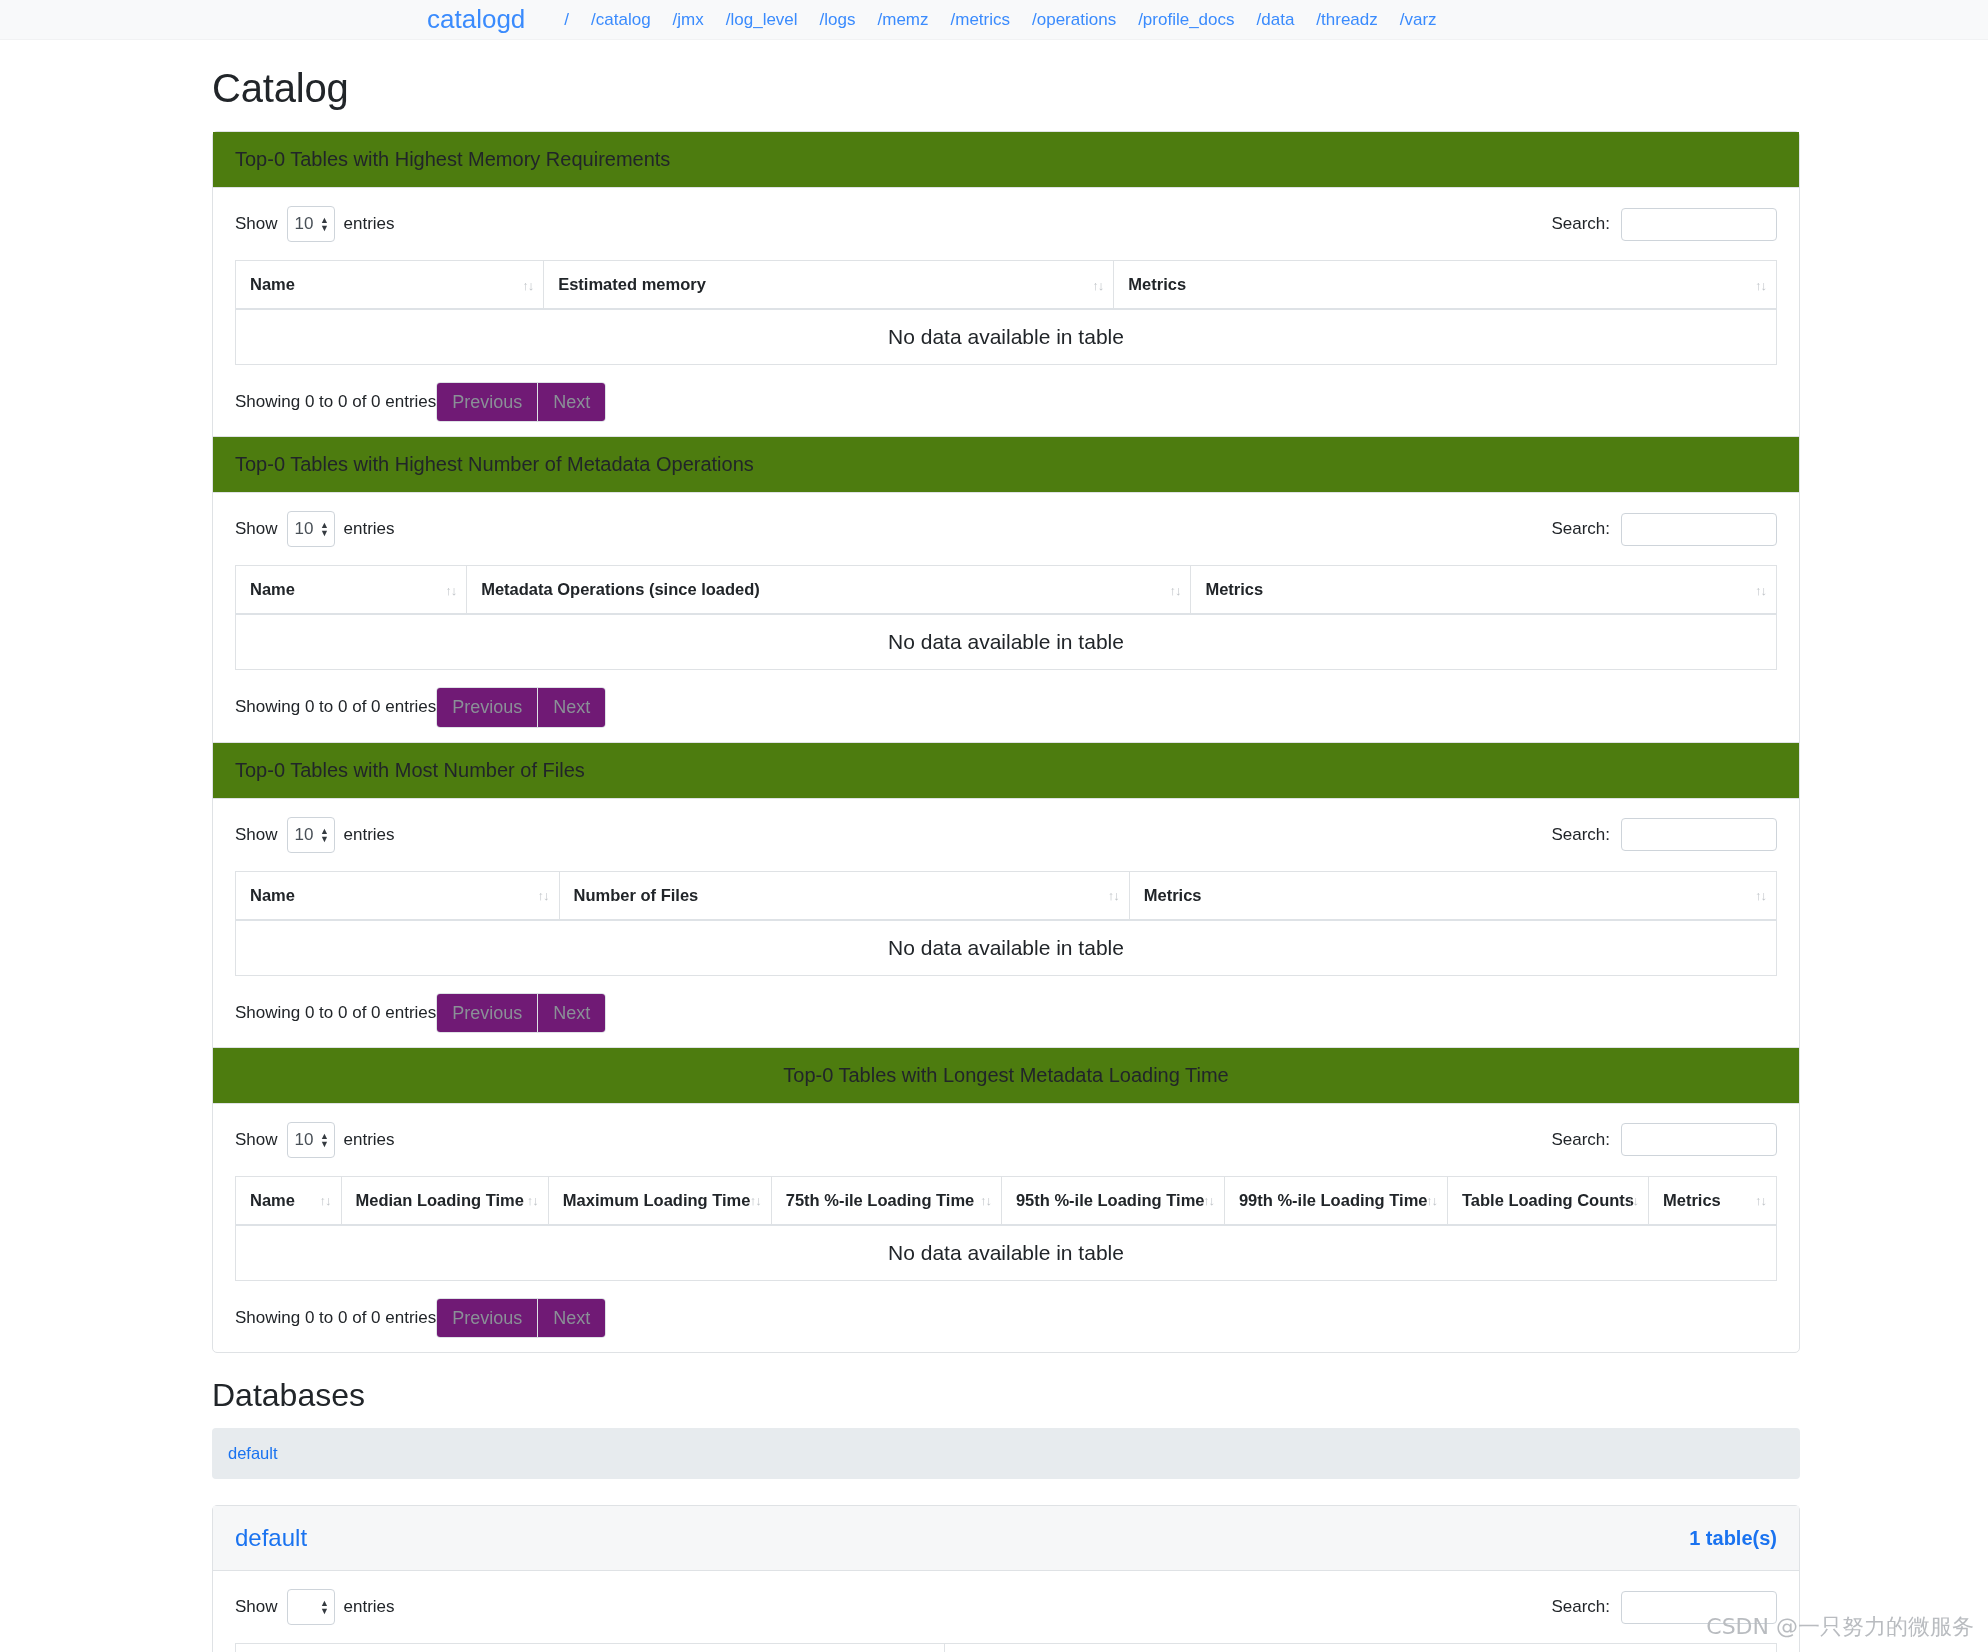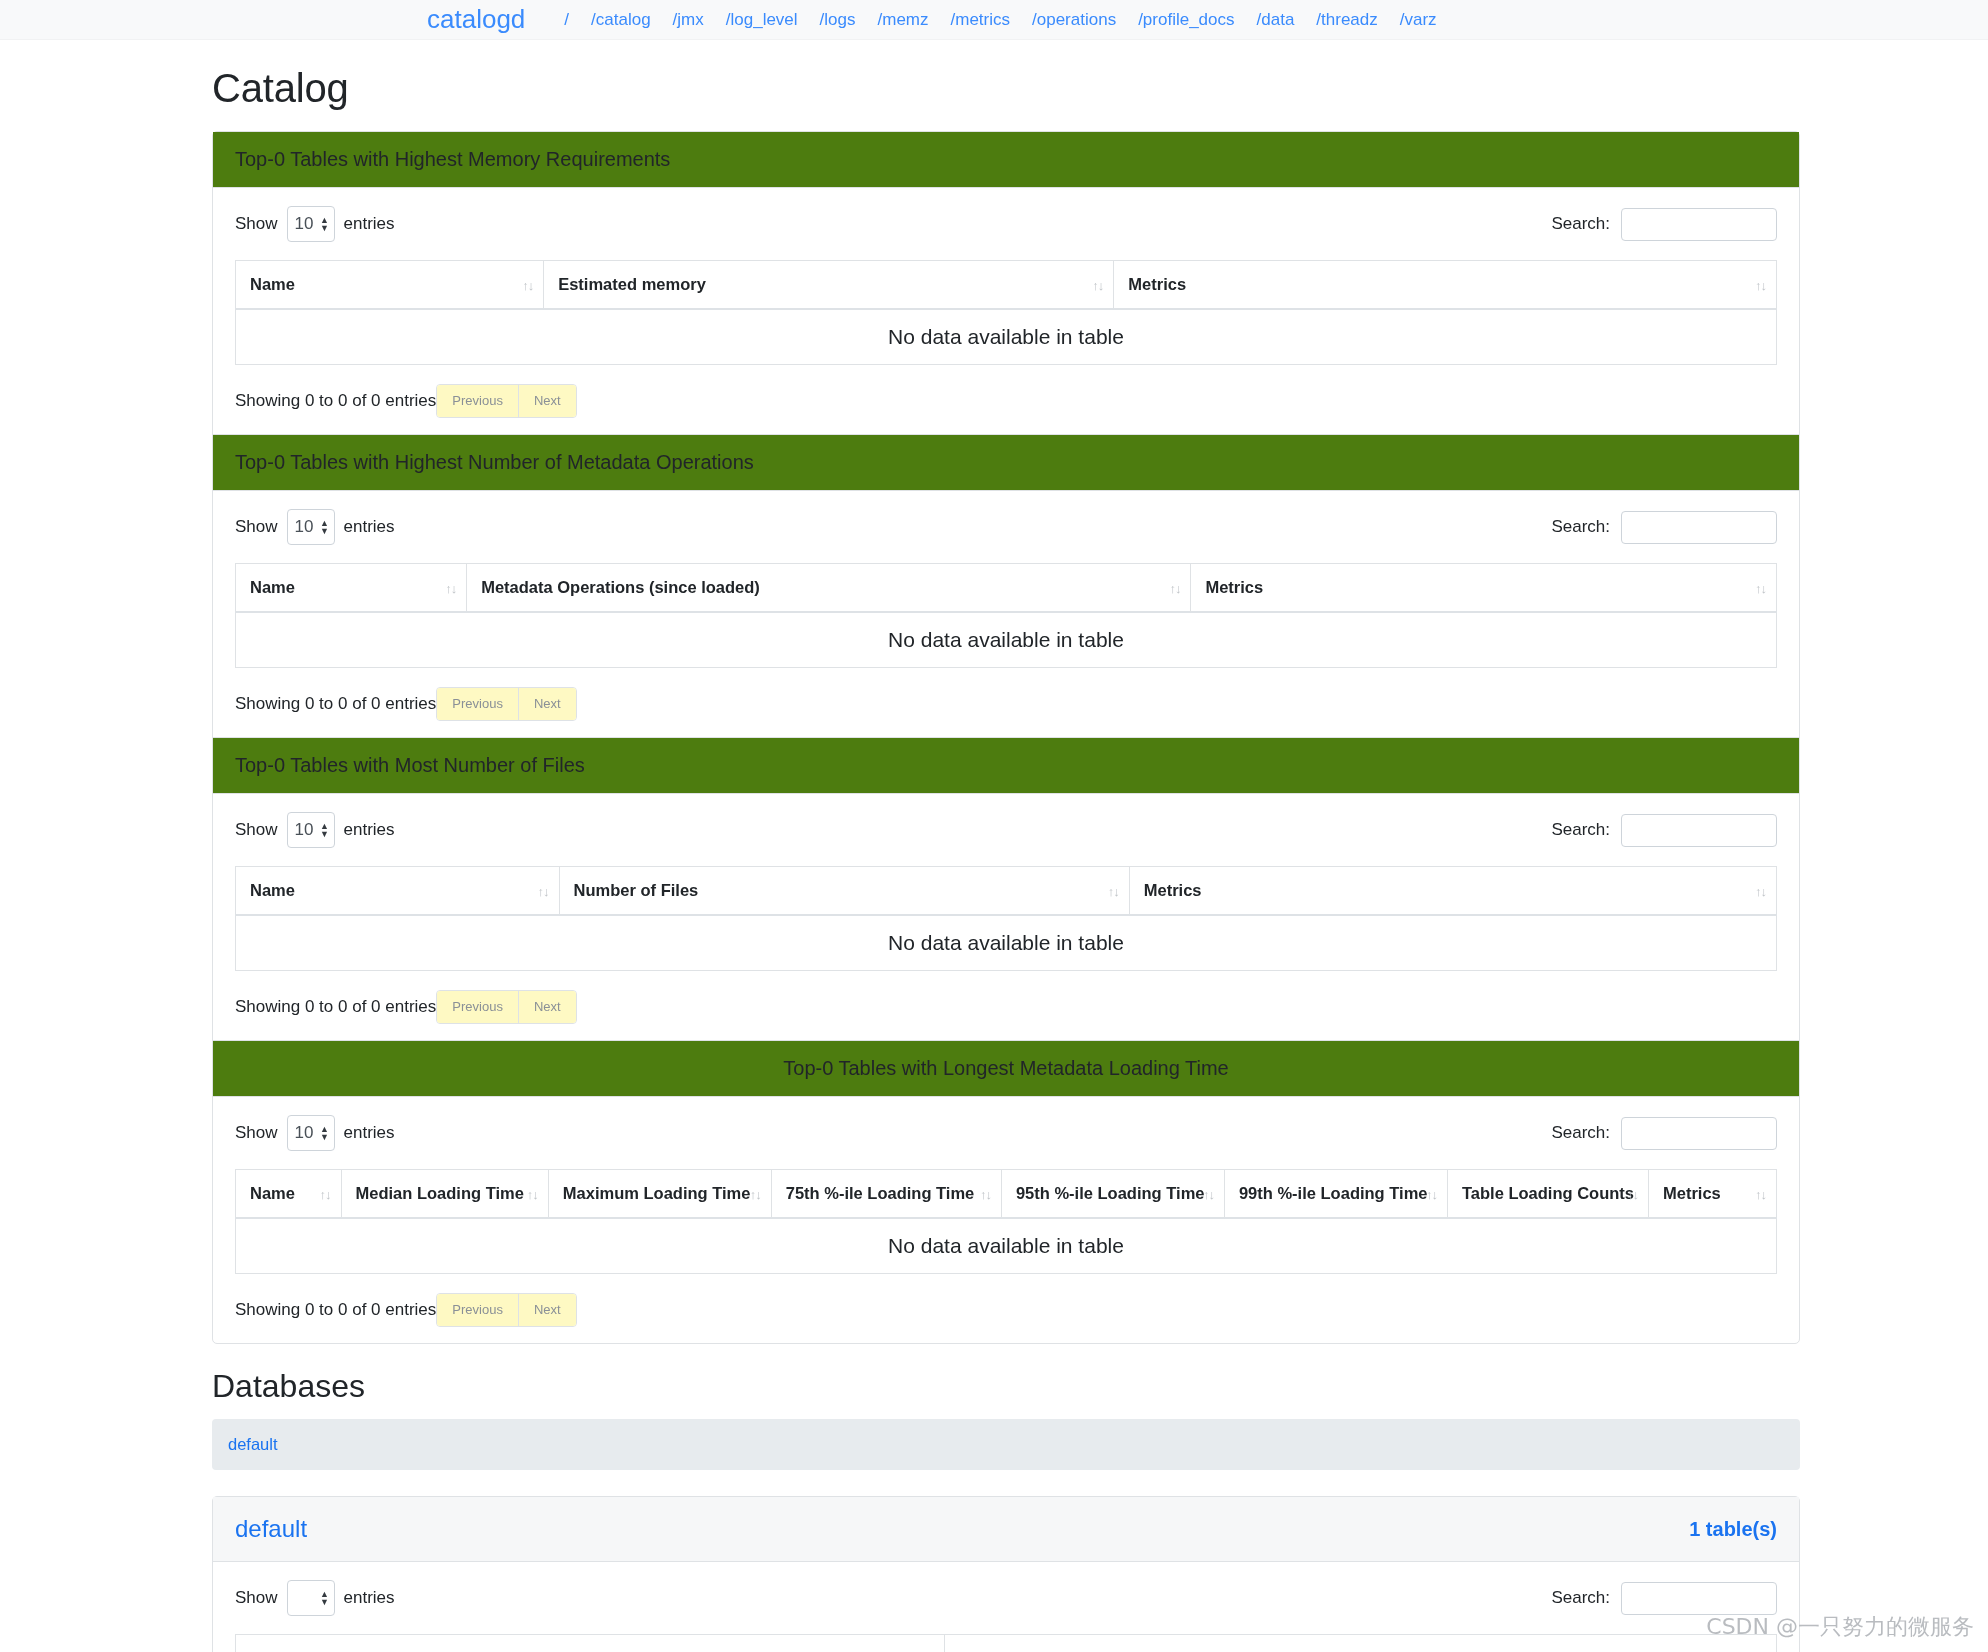--- a/index.html
+++ b/index.html
@@ -181,23 +181,23 @@
   }
   .dt-info { font-size:17px; color:#212529; }
   .pagination {
     display:flex;
     border:1px solid #dee2e6;
     border-radius:4px;
     overflow:hidden;
   }
   .page-item {
     padding:7px 15px;
-    font-size:13px;
+    font-size:18px;
     color:#8a9097;
-    background:#fef9c3;
+    background:#701a75;
     border-right:1px solid #dee2e6;
     line-height:1.35;
   }
   .page-item:last-child { border-right:none; }
 
   
   .db-list {
     background:#e7ebee;
     border-radius:4px;
     padding:15px 16px;

